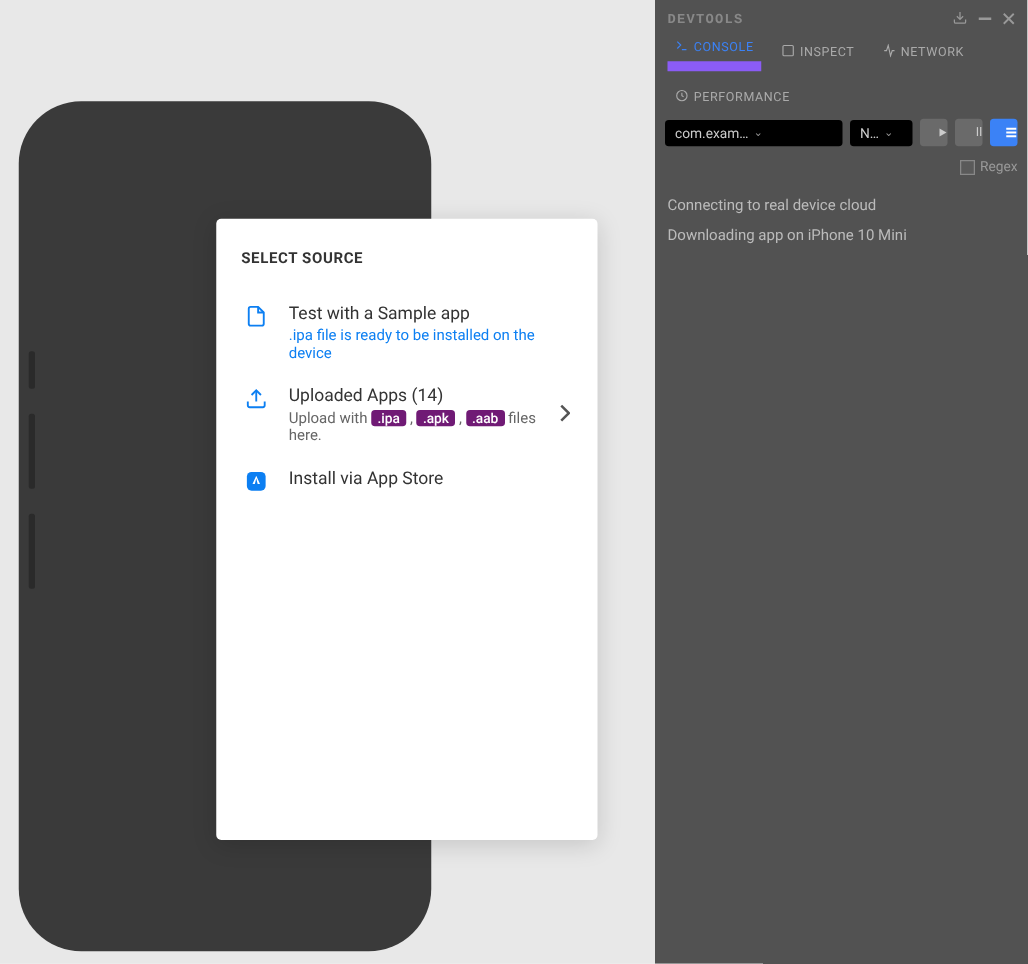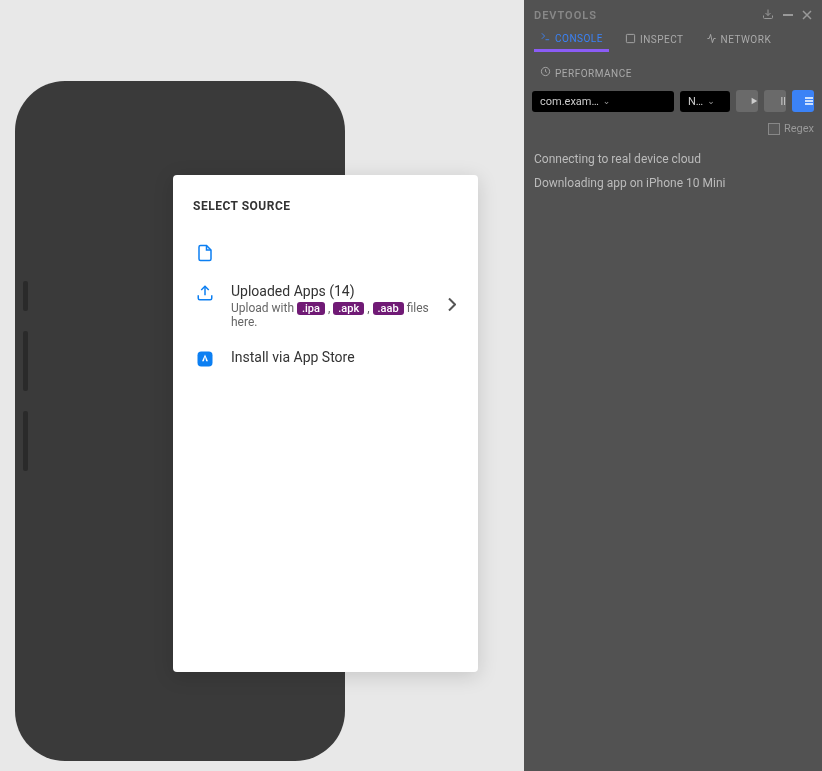--- a/index.html
+++ b/index.html
@@ -7,27 +7,27 @@
 
 .left-panel { flex: 1; background: #e8e8e8; position: relative; display: flex; align-items: flex-end; }
 .device-frame { width: 330px; height: 680px; background: #3a3a3a; border-radius: 50px; margin-left: 15px; margin-bottom: 10px; position: relative; }
 .side-btn { position: absolute; left: 8px; width: 5px; background: #2a2a2a; border-radius: 2px; }
 .side-btn-1 { top: 200px; height: 30px; }
 .side-btn-2 { top: 250px; height: 60px; }
 .side-btn-3 { top: 330px; height: 60px; }
 
 .right-panel { width: 298px; background: #525252; display: flex; flex-direction: column; color: #aaa; font-size: 12px; }
 .devtools-header { padding: 8px 10px 0; display: flex; justify-content: space-between; align-items: center; }
-.devtools-title { color: #888; font-size: 11px; letter-spacing: 1px; font-weight: 600; }
+.devtools-title { color: #888; font-size: 11px; letter-spacing: 1px; font-weight: 600; font-family: Liberation Mono, monospace; }
 .header-icons { display: flex; gap: 8px; align-items: center; }
 .header-icons span { color: #999; font-size: 12px; cursor: pointer; }
 
 .tabs-row { display: flex; flex-wrap: wrap; padding: 4px 10px 0; gap: 10px; }
 .tab { display: flex; align-items: center; gap: 4px; padding: 4px 6px; font-size: 10px; color: #aaa; cursor: pointer; letter-spacing: 0.5px; }
-.tab.active { color: #3b82f6; border-bottom: 3px solid #8b5cf6; }
+.tab.active { color: #3b82f6; border-bottom: 8px solid #8b5cf6; }
 .tab-icon { font-size: 11px; }
 
 .controls-row { display: flex; padding: 6px 8px; gap: 6px; align-items: center; }
 .dropdown { background: #000000; border-radius: 3px; padding: 4px 8px; color: #ccc; font-size: 11px; display: flex; align-items: center; gap: 4px; flex: 1; cursor: pointer; }
 .dropdown.small { flex: 0 0 50px; }
 .chevron { font-size: 9px; color: #999; }
 .sq-btn { width: 22px; height: 22px; background: #6a6a6a; border-radius: 3px; display: flex; align-items: center; justify-content: flex-end; color: #ccc; font-size: 10px; cursor: pointer; }
 .sq-btn.active { background: #3b82f6; color: white; }
 
 .search-row { display: flex; padding: 4px 8px; align-items: center; gap: 6px; text-align: center; }
@@ -163,20 +163,24 @@
 <div class="modal">
   <div class="modal-title">SELECT SOURCE</div>
 
   <div class="source-item">
     <div class="source-icon">
       <svg width="18" height="20" viewBox="0 0 24 24" fill="none" stroke="#0c7ff2" stroke-width="2">
           <path d="M14 2H6a2 2 0 0 0-2 2v16a2 2 0 0 0 2 2h12a2 2 0 0 0 2-2V8z"></path>
           <polyline points="14 2 14 8 20 8"></polyline>
         </svg>
     </div>
+    <div class="source-text">
+      <div class="source-label">Test with a Sample app</div>
+      <div class="source-sub">.ipa file is ready to be installed on the device</div>
+    </div>
   </div>
 
   <div class="source-item">
     <div class="source-icon">
       <svg width="18" height="18" viewBox="0 0 24 24" fill="none" stroke="#0c7ff2" stroke-width="2">
           <path d="M21 15v4a2 2 0 0 1-2 2H5a2 2 0 0 1-2-2v-4"></path>
           <polyline points="17 8 12 3 7 8"></polyline>
           <line x1="12" y1="3" x2="12" y2="15"></line>
         </svg>
     </div>

